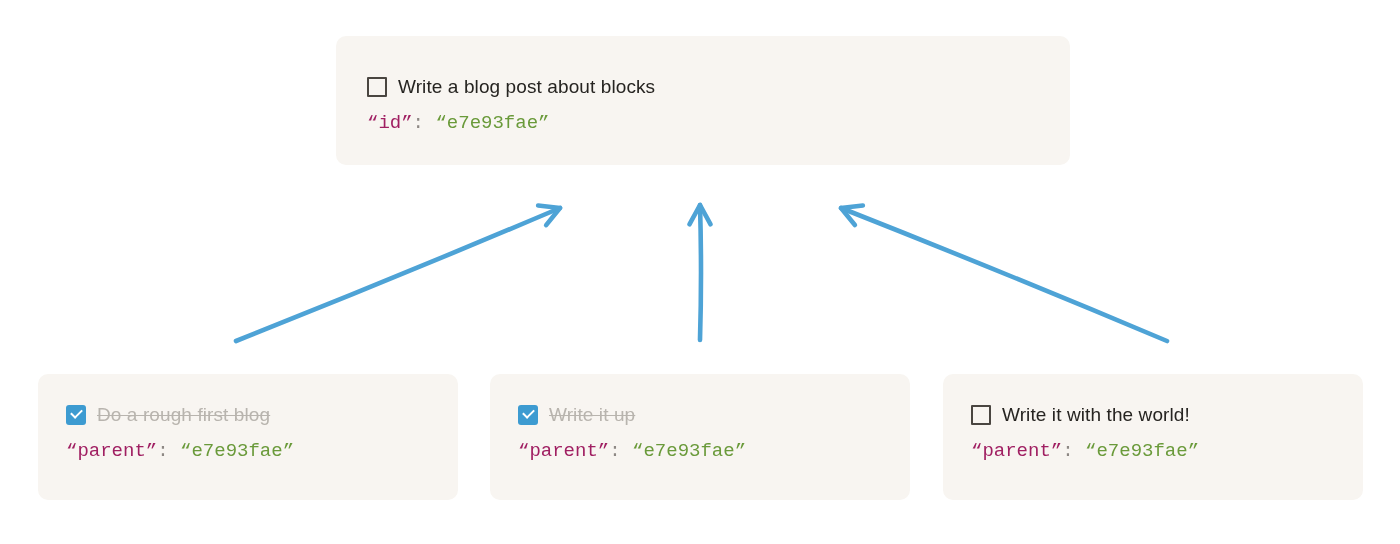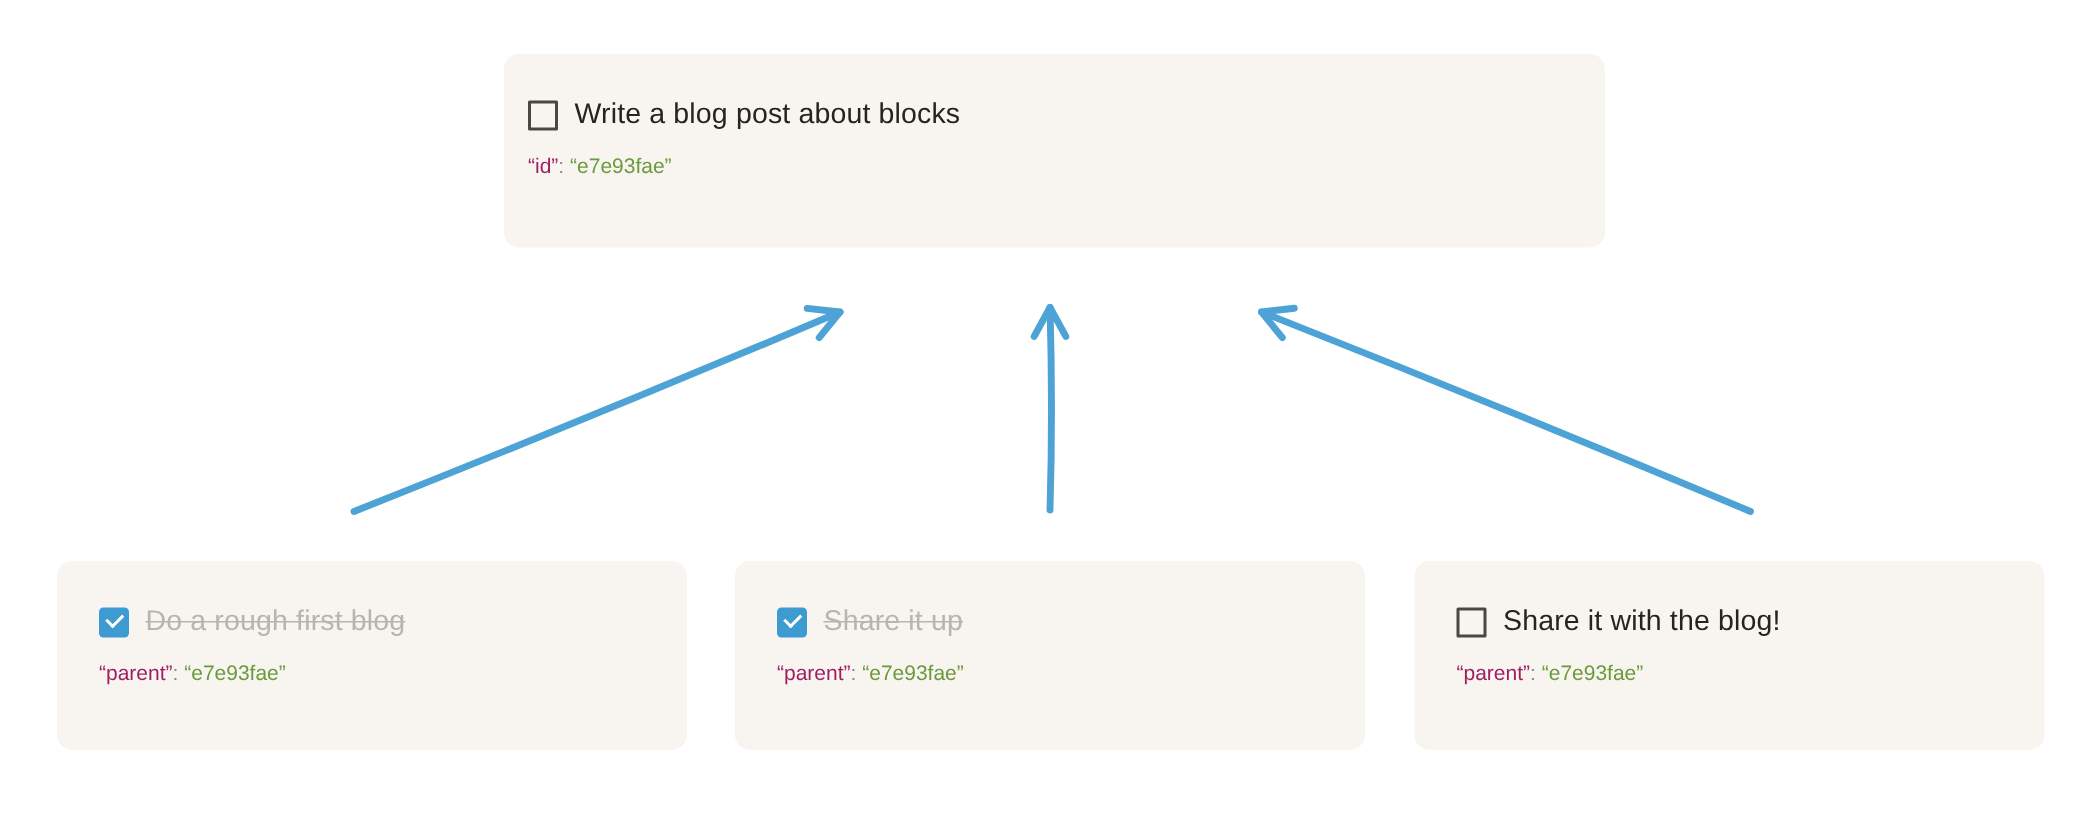--- a/index.html
+++ b/index.html
@@ -30,21 +30,21 @@
   }
   .card-top    { left: 336px; top: 36px;  width: 734px; height: 129px; }
   .card-left   { left: 38px;  top: 374px; width: 420px; height: 126px; }
   .card-mid    { left: 490px; top: 374px; width: 420px; height: 126px; }
   .card-right  { left: 943px; top: 374px; width: 420px; height: 126px; }
 
   .card-inner {
     position: absolute;
     left: 0; right: 0;
   }
-  .card-top .card-inner  { top: 28px;  padding-left: 16px; }
+  .card-top .card-inner  { top: 38px;  padding-left: 31px; }
   .card-left .card-inner,
   .card-mid .card-inner,
   .card-right .card-inner { top: 28px; padding-left: 28px; }
 
   
   .task-row {
     display: flex;
     align-items: center;
     gap: 11px;
     height: 26px;
@@ -87,22 +87,22 @@
   }
   .task-label.done {
     color: #b8b4ae;
     text-decoration: line-through;
     text-decoration-thickness: 1.4px;
   }
 
   
   .json-line {
     margin-top: 12px;
-    font-family: Liberation Sans, sans-serif;
-    font-size: 14px;
+    font-family: Liberation Mono, monospace;
+    font-size: 19px;
     white-space: pre;
     letter-spacing: 0px;
   }
   .json-key   { color: #a01f62; }
   .json-colon { color: #8d8884; }
   .json-val   { color: #6a9a3a; }
 
   
   .arrows {
     position: absolute;
@@ -139,31 +139,31 @@
       <div class="json-line"><span class="json-key">“parent”</span><span class="json-colon">: </span><span class="json-val">“e7e93fae”</span></div>
     </div>
   </div>
 
   <div class="card card-mid">
     <div class="card-inner">
       <div class="task-row">
         <span class="checkbox checked">
             <span class="tick"></span>
           </span>
-        <span class="task-label done">Share it up</span>
+        <span class="task-label done">Write it up</span>
       </div>
       <div class="json-line"><span class="json-key">“parent”</span><span class="json-colon">: </span><span class="json-val">“e7e93fae”</span></div>
     </div>
   </div>
 
   <div class="card card-right">
     <div class="card-inner">
       <div class="task-row">
         <span class="checkbox unchecked"></span>
-        <span class="task-label">Share it with the blog!</span>
+        <span class="task-label">Write it with the world!</span>
       </div>
       <div class="json-line"><span class="json-key">“parent”</span><span class="json-colon">: </span><span class="json-val">“e7e93fae”</span></div>
     </div>
   </div>
 
   <svg class="arrows" viewBox="0 0 1400 544">
     <g id="arrow-group" fill="none" stroke="#4ea3d6" stroke-width="4.6" stroke-linecap="round" stroke-linejoin="round">
         <path d="M 236 341 Q 398.7594886797452 276.35018294915363 560 208"></path>
         <path d="M 546.1447297455312 225.08892876032994 L 560 208 L 538.1341278198174 205.57437970821522"></path>
         <path d="M 700 340 Q 702 272.5 700 205"></path>

